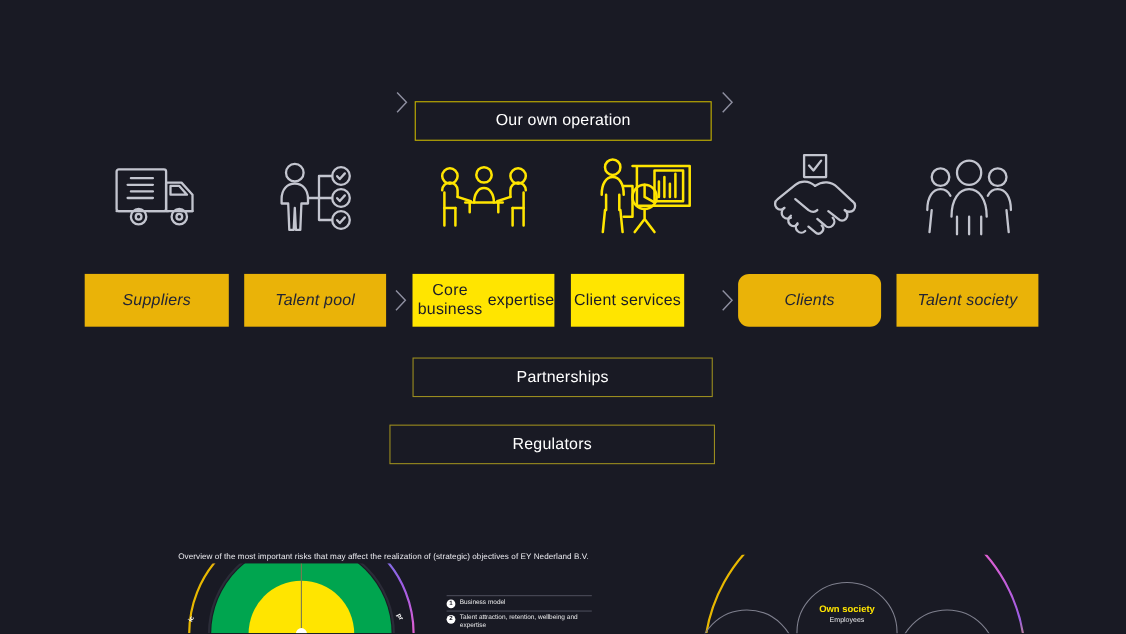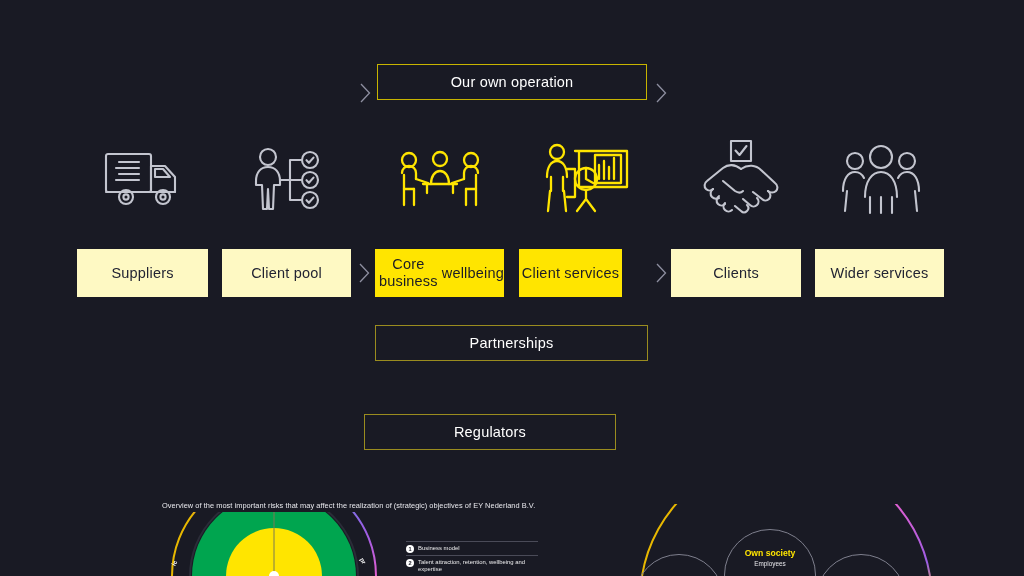--- a/index.html
+++ b/index.html
@@ -28,21 +28,21 @@
   
   .icon-cell{position:absolute;display:flex;align-items:center;justify-content:center;}
   .icon-cell svg{display:block;}
 
   
   .pill{
     position:absolute;height:48px;box-sizing:border-box;
     display:flex;align-items:center;justify-content:center;text-align:center;
     font-size:14.5px;line-height:1.15;letter-spacing:.2px;
   }
-  .pill.grey{background:#fef9c3;color:#222433;}
+  .pill.grey{background:#eab308;color:#222433;font-style:italic;}
   .pill.yellow{background:#FFE500;color:#1b1c26;}
 
   
   .obox{
     position:absolute;height:36px;box-sizing:border-box;
     border:1px solid #9a8c1f;background:#191A24;color:#ffffff;
     display:flex;align-items:center;justify-content:center;
     font-size:14.5px;letter-spacing:.2px;
   }
 
@@ -76,21 +76,21 @@
 
 <div class="stage">
 
 
   <div class="chev" style="left:352px;top:75px;width:26px;height:36px;">
     <svg width="11" height="20" viewBox="0 0 11 20" fill="none">
         <path d="M1 1 L9.5 10 L1 19" stroke="#8e8fa0" stroke-width="1.3" fill="none"></path>
       </svg>
   </div>
 
-  <div class="band accent" style="left:377px;top:64px;width:270px;">
+  <div class="band accent" style="left:377px;top:92px;width:270px;">
     <span>Our own operation</span>
   </div>
 
   <div class="chev" style="left:648px;top:75px;width:26px;height:36px;">
     <svg width="11" height="20" viewBox="0 0 11 20" fill="none">
         <path d="M1 1 L9.5 10 L1 19" stroke="#8e8fa0" stroke-width="1.3" fill="none"></path>
       </svg>
   </div>
 
 
@@ -185,57 +185,57 @@
       <path d="M26 54 c0-16 7-25 16-25 c9 0 16 9 16 25"></path>
       <path d="M31 54 v16 M53 54 v16 M42 54 v16"></path>
     </svg>
   </div>
 
   <div class="pill grey" style="left:77px;top:249px;width:131px;">
     <span>Suppliers</span>
   </div>
 
   <div class="pill grey" style="left:222px;top:249px;width:129px;">
-    <span>Client pool</span>
+    <span>Talent pool</span>
   </div>
 
   <div class="chev" style="left:352px;top:249px;width:24px;height:48px;">
     <svg width="11" height="20" viewBox="0 0 11 20" fill="none">
         <path d="M1 1 L9.5 10 L1 19" stroke="#8e8fa0" stroke-width="1.3" fill="none"></path>
       </svg>
   </div>
 
   <div class="pill yellow" style="left:375px;top:249px;width:129px;flex-direction:row;">
     <span>Core business</span>
-    <span>wellbeing</span>
+    <span>expertise</span>
   </div>
 
   <div class="pill yellow" style="left:519px;top:249px;width:103px;">
     <span>Client services</span>
   </div>
 
   <div class="chev" style="left:649px;top:249px;width:24px;height:48px;">
     <svg width="11" height="20" viewBox="0 0 11 20" fill="none">
         <path d="M1 1 L9.5 10 L1 19" stroke="#8e8fa0" stroke-width="1.3" fill="none"></path>
       </svg>
   </div>
 
-  <div class="pill grey" style="left:671px;top:249px;width:130px;">
+  <div class="pill grey" style="left:671px;top:249px;width:130px;border-radius:10px;">
     <span>Clients</span>
   </div>
 
   <div class="pill grey" style="left:815px;top:249px;width:129px;">
-    <span>Wider services</span>
+    <span>Talent society</span>
   </div>
 
   <div class="obox" style="left:375px;top:325px;width:273px;">
     <span>Partnerships</span>
   </div>
 
-  <div class="obox" style="left:364px;top:386px;width:252px;margin-top:28px;">
+  <div class="obox" style="left:354px;top:386px;width:296px;">
     <span>Regulators</span>
   </div>
 
   <div class="bottom">
 
     <div class="caption" style="left:138px;top:13px;">Overview of the most important risks that may affect the realization of (strategic) objectives of EY Nederland B.V.</div>
 
     <div class="radial" style="left:140px;top:24px;width:220px;height:64px;">
       <svg width="220" height="64" viewBox="0 0 220 64">
         <defs>

